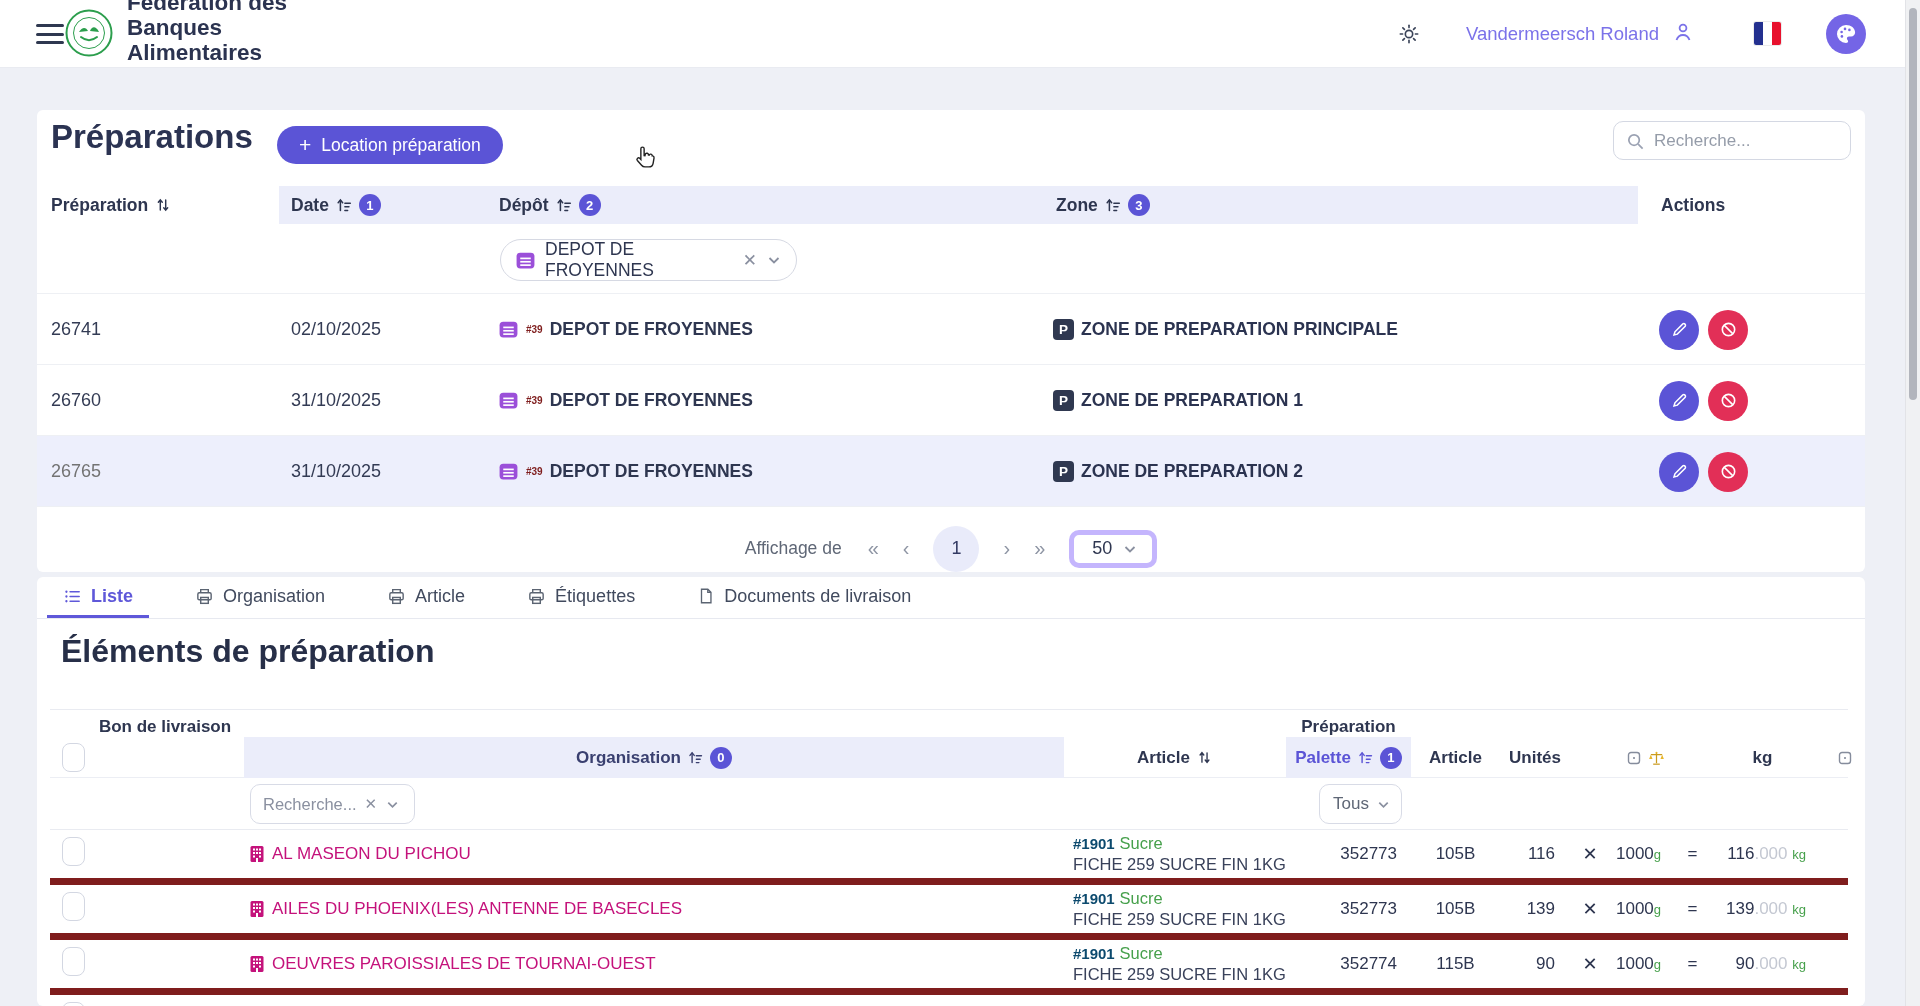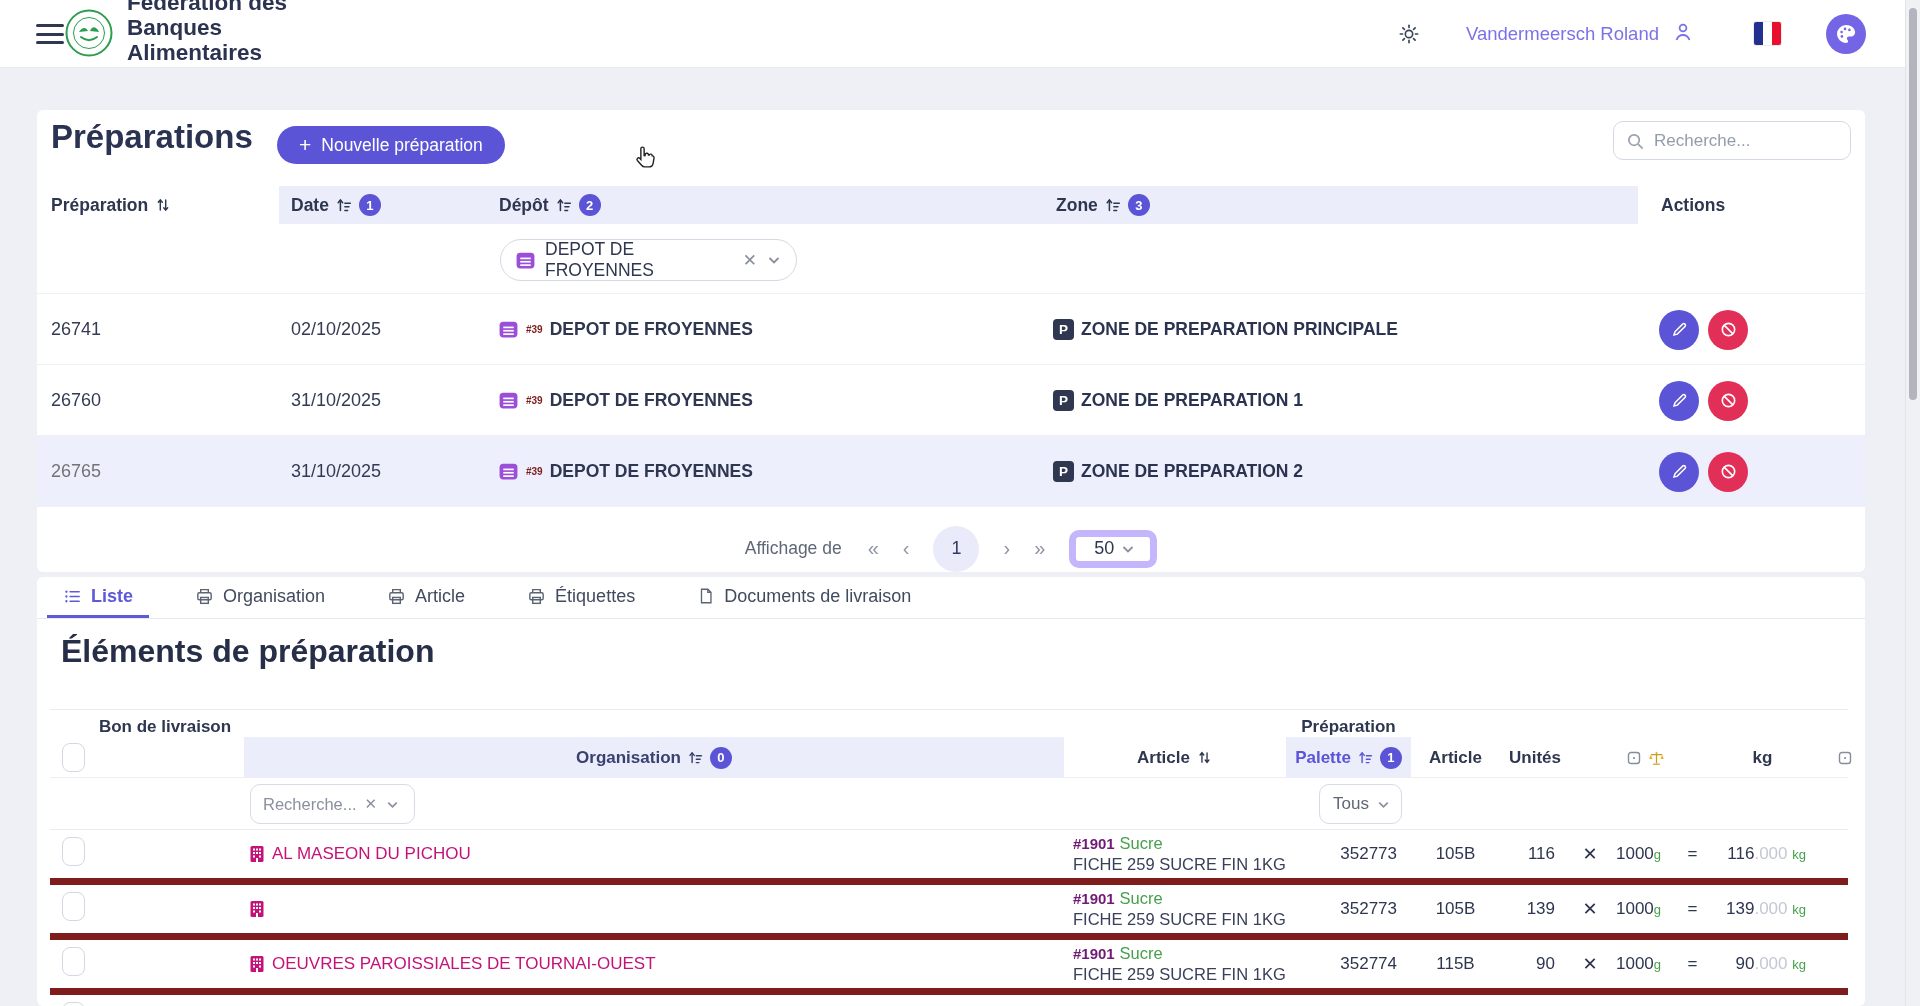--- a/index.html
+++ b/index.html
@@ -65,21 +65,21 @@
   .c.actions { padding-left:21px; gap:9px; }
   .act { width:40px; height:40px; border-radius:50%; border:none; display:flex; align-items:center; justify-content:center; cursor:pointer; }
   .act.edit { background:#5b54d6; }
   .act.del { background:#e22f57; }
 
   
   .pagination { position:absolute; left:0; top:397px; width:1828px; height:83px; display:flex; align-items:center; justify-content:center; gap:24px; }
   .pg-label { font-size:17.5px; color:#5f6776; margin-right:2px; }
   .pg-arrow { font-size:20px; color:#8d94a3; cursor:pointer; background:none; border:none; font-family:inherit; }
   .pg-page { width:46px; height:46px; border-radius:50%; background:#e9ebfa; color:#333a63; font-size:18px; display:flex; align-items:center; justify-content:center; cursor:pointer; }
-  .pg-size { width:88px; height:38px; border:7px solid #c4b5fd; border-radius:10px; display:flex; align-items:center; justify-content:space-between; padding:0 14px 0 18px; font-size:18px; color:#2e3650; cursor:pointer; background:#fff; }
+  .pg-size { width:88px; height:38px; border:5px solid #c4b5fd; border-radius:10px; display:flex; align-items:center; justify-content:space-between; padding:0 14px 0 18px; font-size:18px; color:#2e3650; cursor:pointer; background:#fff; }
 
   
   .tabs { position:absolute; left:0; top:0; width:1828px; height:42px; display:flex; align-items:stretch; gap:30px; padding-left:10px; border-bottom:1px solid #e7e9f0; }
   .tab { display:flex; align-items:center; gap:9px; padding:0 16px; font-size:18px; color:#414a5e; cursor:pointer; border-bottom:3px solid transparent; }
   .tab.active { color:#5f58d9; border-bottom-color:#5f58d9; font-weight:600; }
 
   
   .section-title { position:absolute; left:24px; top:56px; font-size:32px; font-weight:800; color:#272f48; }
   .t2-wrap { position:absolute; left:13px; top:132px; width:1798px; border-top:1px solid #e9ebf1; }
   .t2-grid { display:grid; grid-template-columns:60px 134px 820px 222px 125px 89px 70px 40px 65px 35px 105px 33px; align-items:center; }
@@ -97,21 +97,21 @@
   .t2-filter { height:52px; position:relative; border-bottom:1px solid #e9ebf1; }
   .org-chip { position:absolute; left:200px; top:6px; width:165px; height:40px; border:1px solid #d8dbe6; border-radius:10px; display:flex; align-items:center; gap:8px; padding:0 12px; cursor:pointer; background:#fff; }
   .org-chip .ph { font-size:16.5px; color:#8a90a0; }
   .org-chip .x { color:#8a90a0; font-size:15px; }
   .tous-select { position:absolute; left:1269px; top:6px; width:83px; height:40px; border:1px solid #d8dbe6; border-radius:10px; display:flex; align-items:center; justify-content:space-between; padding:0 10px 0 13px; font-size:17px; color:#5f6776; cursor:pointer; background:#fff; }
   .t2-row { height:55px; border-bottom:7px solid #7f1d1d; font-size:17px; color:#2e3650; }
   .t2-row .cb-cell { padding-left:12px; }
   .org-cell { display:flex; align-items:center; gap:8px; padding-left:6px; }
   .org-name { color:#c4127b; font-weight:500; font-size:17px; }
   .art-cell { padding-left:9px; line-height:21px; }
-  .art-num { color:#701a75; font-size:15px; font-weight:600; }
+  .art-num { color:#0c4a6e; font-size:15px; font-weight:600; }
   .art-cat { color:#46a04b; font-size:16.5px; }
   .art-name { color:#39415a; font-size:16.5px; }
   .pal-cell { text-align:right; padding-right:14px; }
   .loc-cell { text-align:center; }
   .un-cell { text-align:right; padding-right:15px; }
   .x-cell { text-align:center; font-size:18px; }
   .wt-cell { padding-left:6px; }
   .eq-cell { text-align:center; }
   .kg-cell { text-align:right; padding-right:9px; }
   .unit-g, .unit-kg { color:#46a04b; font-size:13px; }
@@ -180,21 +180,21 @@
         <circle cx="7.9" cy="14.4" r="1.3" fill="#7465e6"></circle>
     </svg>
   </button>
 </header>
 
 <section class="card card1">
   <h1 class="page-title">Préparations</h1>
 
   <button class="btn btn-new">
     <span class="plus">+</span>
-    <span>Nouvelle préparation</span>
+    <span>Location préparation</span>
   </button>
 
 
   <div class="search-box">
     <svg viewBox="0 0 20 20" width="19" height="19" fill="none" stroke="#9aa1b2" stroke-width="1.8">
       <circle cx="8.5" cy="8.5" r="5.5"></circle>
         <line x1="12.8" y1="12.8" x2="17.5" y2="17.5"></line>
     </svg>
     <input placeholder="Recherche..." style="">
   </div>
@@ -581,20 +581,21 @@
               <rect x="6" y="3.5" width="2" height="2"></rect>
               <rect x="9" y="3.5" width="2" height="2"></rect>
               <rect x="3" y="7" width="2" height="2"></rect>
               <rect x="6" y="7" width="2" height="2"></rect>
               <rect x="9" y="7" width="2" height="2"></rect>
               <rect x="3" y="10.5" width="2" height="2"></rect>
               <rect x="9" y="10.5" width="2" height="2"></rect>
               <rect x="6" y="13" width="2" height="4"></rect>
             </g>
           </svg>
+        <span class="org-name">AILES DU PHOENIX(LES) ANTENNE DE BASECLES</span>
       </div>
       <div class="art-cell">
         <div><span class="art-num">#1901</span> <span class="art-cat">Sucre</span></div>
         <div class="art-name">FICHE 259 SUCRE FIN 1KG</div>
       </div>
       <div class="pal-cell">352773</div>
       <div class="loc-cell">105B</div>
       <div class="un-cell">139</div>
       <div class="x-cell">✕</div>
       <div class="wt-cell"><span>1000</span><span class="unit-g">g</span></div>

